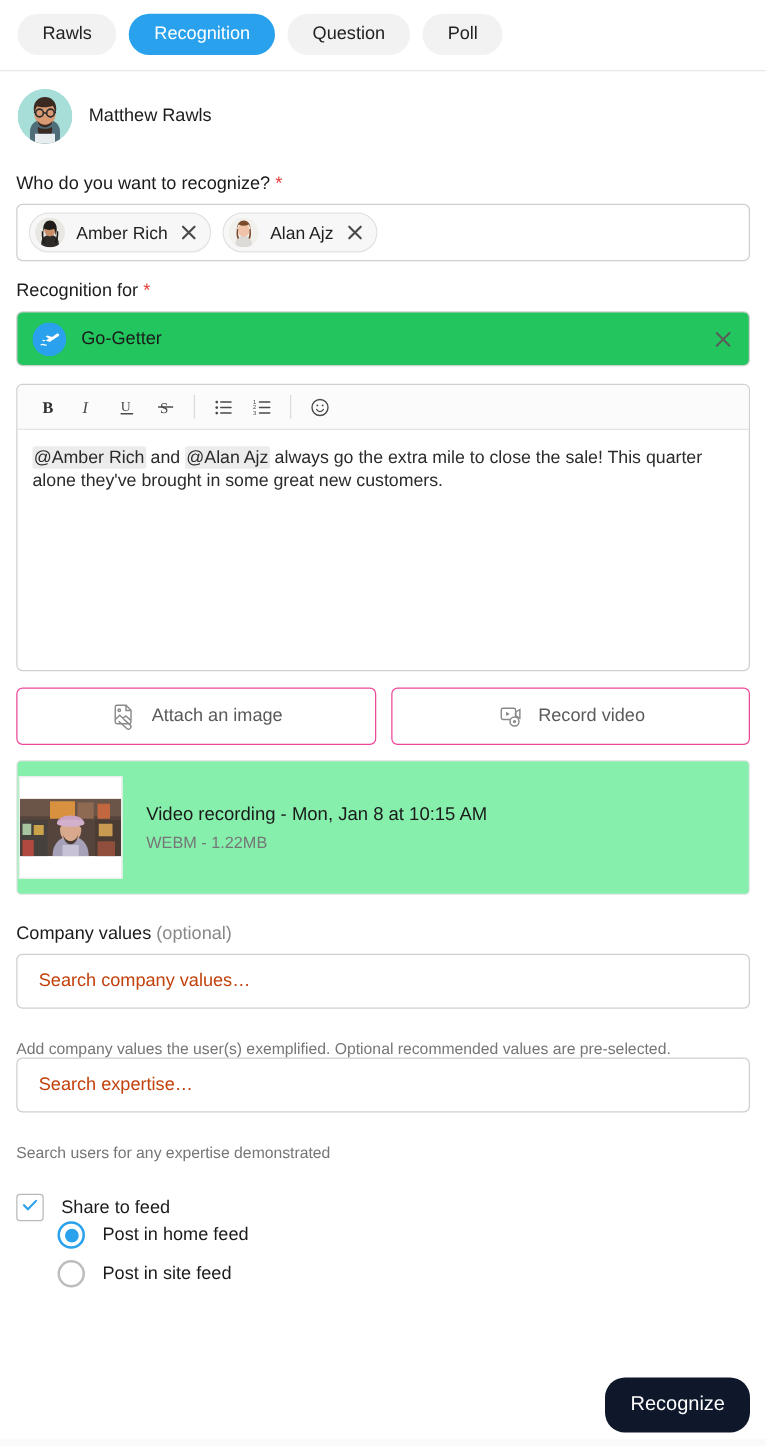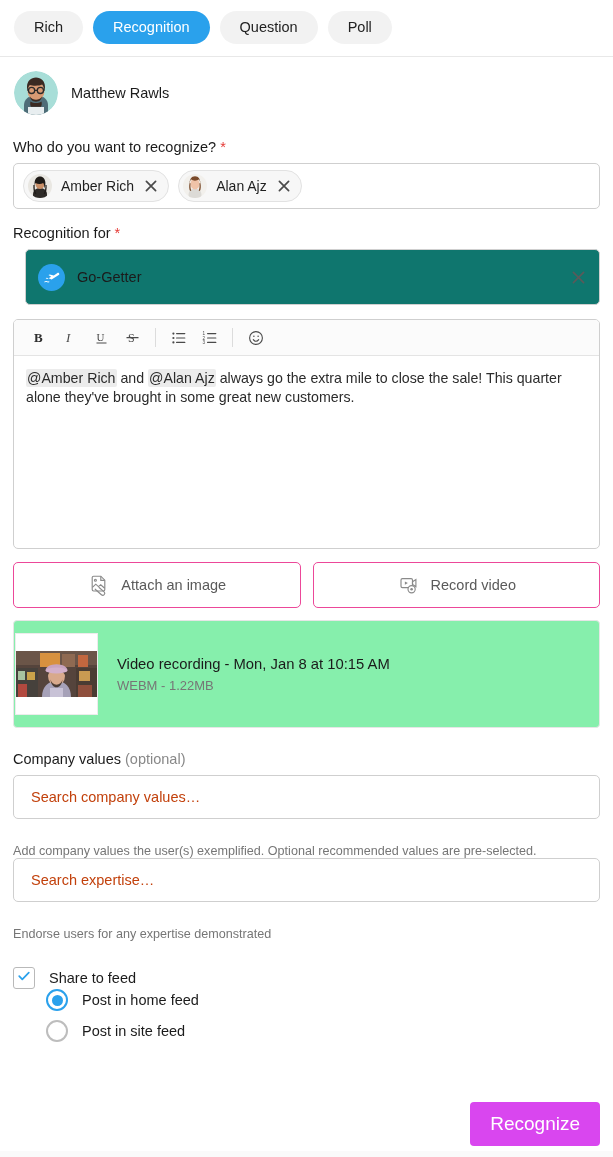--- a/index.html
+++ b/index.html
@@ -53,22 +53,22 @@
   .chip {
     display: flex; align-items: center; gap: 9px;
     background: #f7f7f7; border: 1px solid #e2e2e2;
     border-radius: 17px; padding: 3px 9px 3px 4px; height: 32px;
   }
   .chip-av { width: 24px; height: 24px; border-radius: 50%; overflow: hidden; flex: 0 0 auto; display:block;}
   .chip-name { font-size: 14px; color: #1f1f1f; }
   .chip-x { width: 16px; height: 16px; flex:0 0 auto; cursor: pointer; display:block;}
 
   .select-box {
-    border: 1px solid #cfcfcf; border-radius: 5px; height: 56px;
-    display: flex; align-items: center; gap: 12px; padding: 0 12px; background: #0f766e; margin-left: 12px;
+    border: 1px solid #cfcfcf; border-radius: 5px; height: 44px;
+    display: flex; align-items: center; gap: 12px; padding: 0 12px; background: #22c55e;
   }
   .badge-ico { width: 27px; height: 27px; border-radius: 50%; flex: 0 0 auto; display:block; }
   .select-val { font-size: 14.5px; color: #1b1b1b; flex: 1 1 auto; }
   .clear-x { width: 17px; height: 17px; flex: 0 0 auto; cursor: pointer; display:block; }
 
   
   .editor {
     margin-top: 14px; border: 1px solid #cfcfcf; border-radius: 5px;
     height: 230px; display: flex; flex-direction: column; overflow: hidden; background:#fff;
   }
@@ -135,33 +135,33 @@
     display: flex; align-items: center; justify-content: center; cursor: pointer; flex:0 0 auto;
   }
   .radio.checked { border-color: #2aa1ec; }
   .radio.checked .dot { width: 11px; height: 11px; border-radius: 50%; background: #2aa1ec; }
   .radio-label { font-size: 14.5px; color: #1b1b1b; }
 
   
   .footer { position: absolute; left: 0; right: 0; bottom: 0; height: 70px; }
   .footer-inner { display: flex; justify-content: flex-end; padding: 15px 13px 0 13px; }
   .primary-btn {
-    background: #d946ef; color: #fff; border: none; border-radius: 4px;
-    padding: 0 20px; height: 44px; font-size: 19px; cursor: pointer;
+    background: #0f172a; color: #fff; border: none; border-radius: 16px;
+    padding: 0 20px; height: 44px; font-size: 16px; cursor: pointer;
     font-family: "Liberation Sans", sans-serif;
   }
   .footer-strip { position: absolute; left: 0; right: 0; bottom: 0; height: 6px; background: #fafafa; }
 </style>
 </head>
 <body>
 
 <div class="page">
 
   <div class="tabbar">
-    <button class="tab">Rich</button>
+    <button class="tab">Rawls</button>
     <button class="tab active">Recognition</button>
     <button class="tab">Question</button>
     <button class="tab">Poll</button>
   </div>
 
   <div class="author-row">
     <span class="avatar-lg">
       <svg width="44" height="44" viewBox="0 0 44 44">
         <circle cx="22" cy="22" r="22" fill="#a8ded8"></circle>
         <path d="M22 24c-7 0-12 4.5-12 10v10h24V34c0-5.5-5-10-12-10z" fill="#4e6d78"></path>
@@ -369,21 +369,21 @@
       <span class="optional">(optional)</span>
     </div>
     <div class="search-box">
       <span class="search-ph">Search company values…</span>
     </div>
     <div class="helper">Add company values the user(s) exemplified. Optional recommended values are pre-selected.</div>
 
     <div class="search-box">
       <span class="search-ph">Search expertise…</span>
     </div>
-    <div class="helper">Endorse users for any expertise demonstrated</div>
+    <div class="helper">Search users for any expertise demonstrated</div>
 
     <div class="share-wrap">
       <div class="cb-row">
         <span class="checkbox">
           <span>
             <svg width="14" height="14" viewBox="0 0 14 14">
                 <path d="M2.2 7.2l3.1 3.2 6.5-6.7" fill="none" stroke="#2aa1ec" stroke-width="1.7" stroke-linecap="round" stroke-linejoin="round"></path>
               </svg>
           </span>
         </span>

